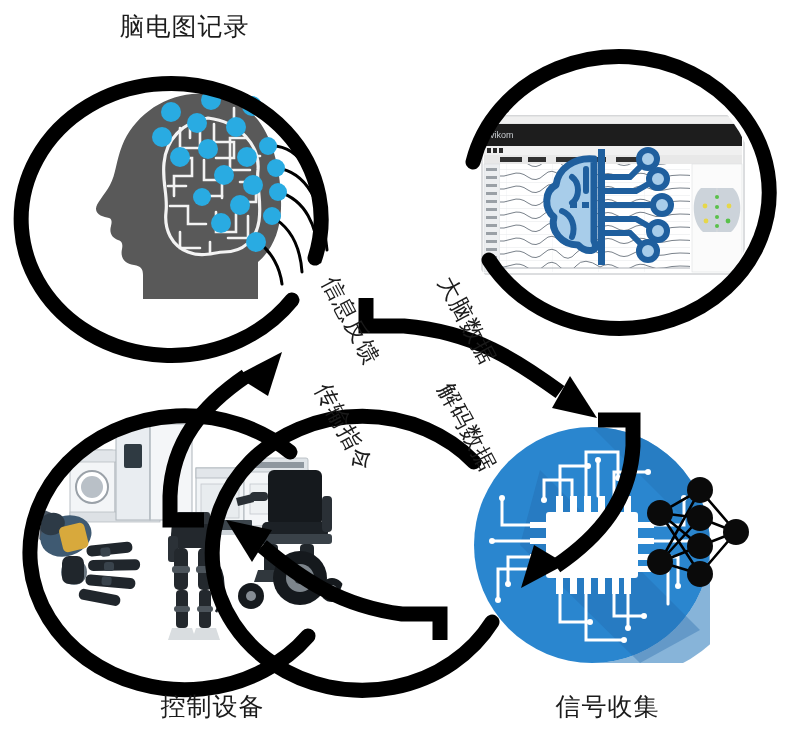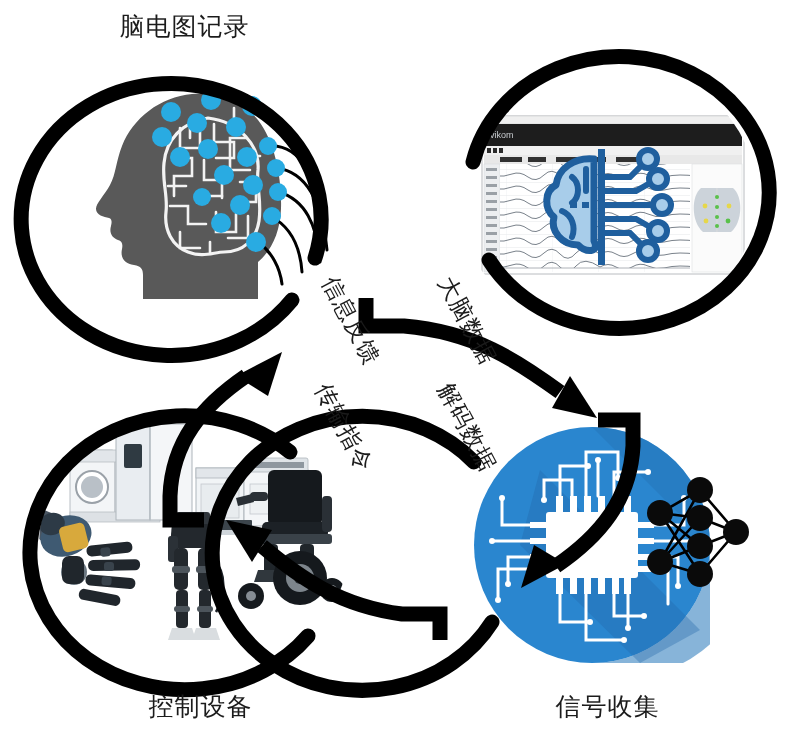--- a/index.html
+++ b/index.html
@@ -415,21 +415,21 @@
     <g>
       <path d="M 204 520 L 170 520 L 170 496
                C 172 442, 202 406, 246 376" fill="none" stroke="#000000" stroke-width="15" stroke-linejoin="miter" stroke-linecap="butt"></path>
       <path d="M 282 352 L 268 396 L 236 376 Z" fill="#000000"></path>
     </g>
   </svg>
 
   <div class="quad-title" style="left:52px;top:10px;width:265px;">脑电图记录</div>
 
 
-  <div class="quad-title" style="left:68px;top:690px;width:265px;">控制设备</div>
+  <div class="quad-title" style="left:80px;top:690px;width:265px;">控制设备</div>
 
   <div class="quad-title" style="left:475px;top:690px;width:265px;">信号收集</div>
 
   <div class="flow-label" style="left:303px;top:305px;transform:rotate(62deg);">信息反馈</div>
 
   <div class="flow-label" style="left:419px;top:305px;transform:rotate(62deg);">大脑数据</div>
 
   <div class="flow-label" style="left:296px;top:412px;transform:rotate(62deg);">传输指令</div>
 
   <div class="flow-label" style="left:419px;top:412px;transform:rotate(62deg);">解码数据</div>

